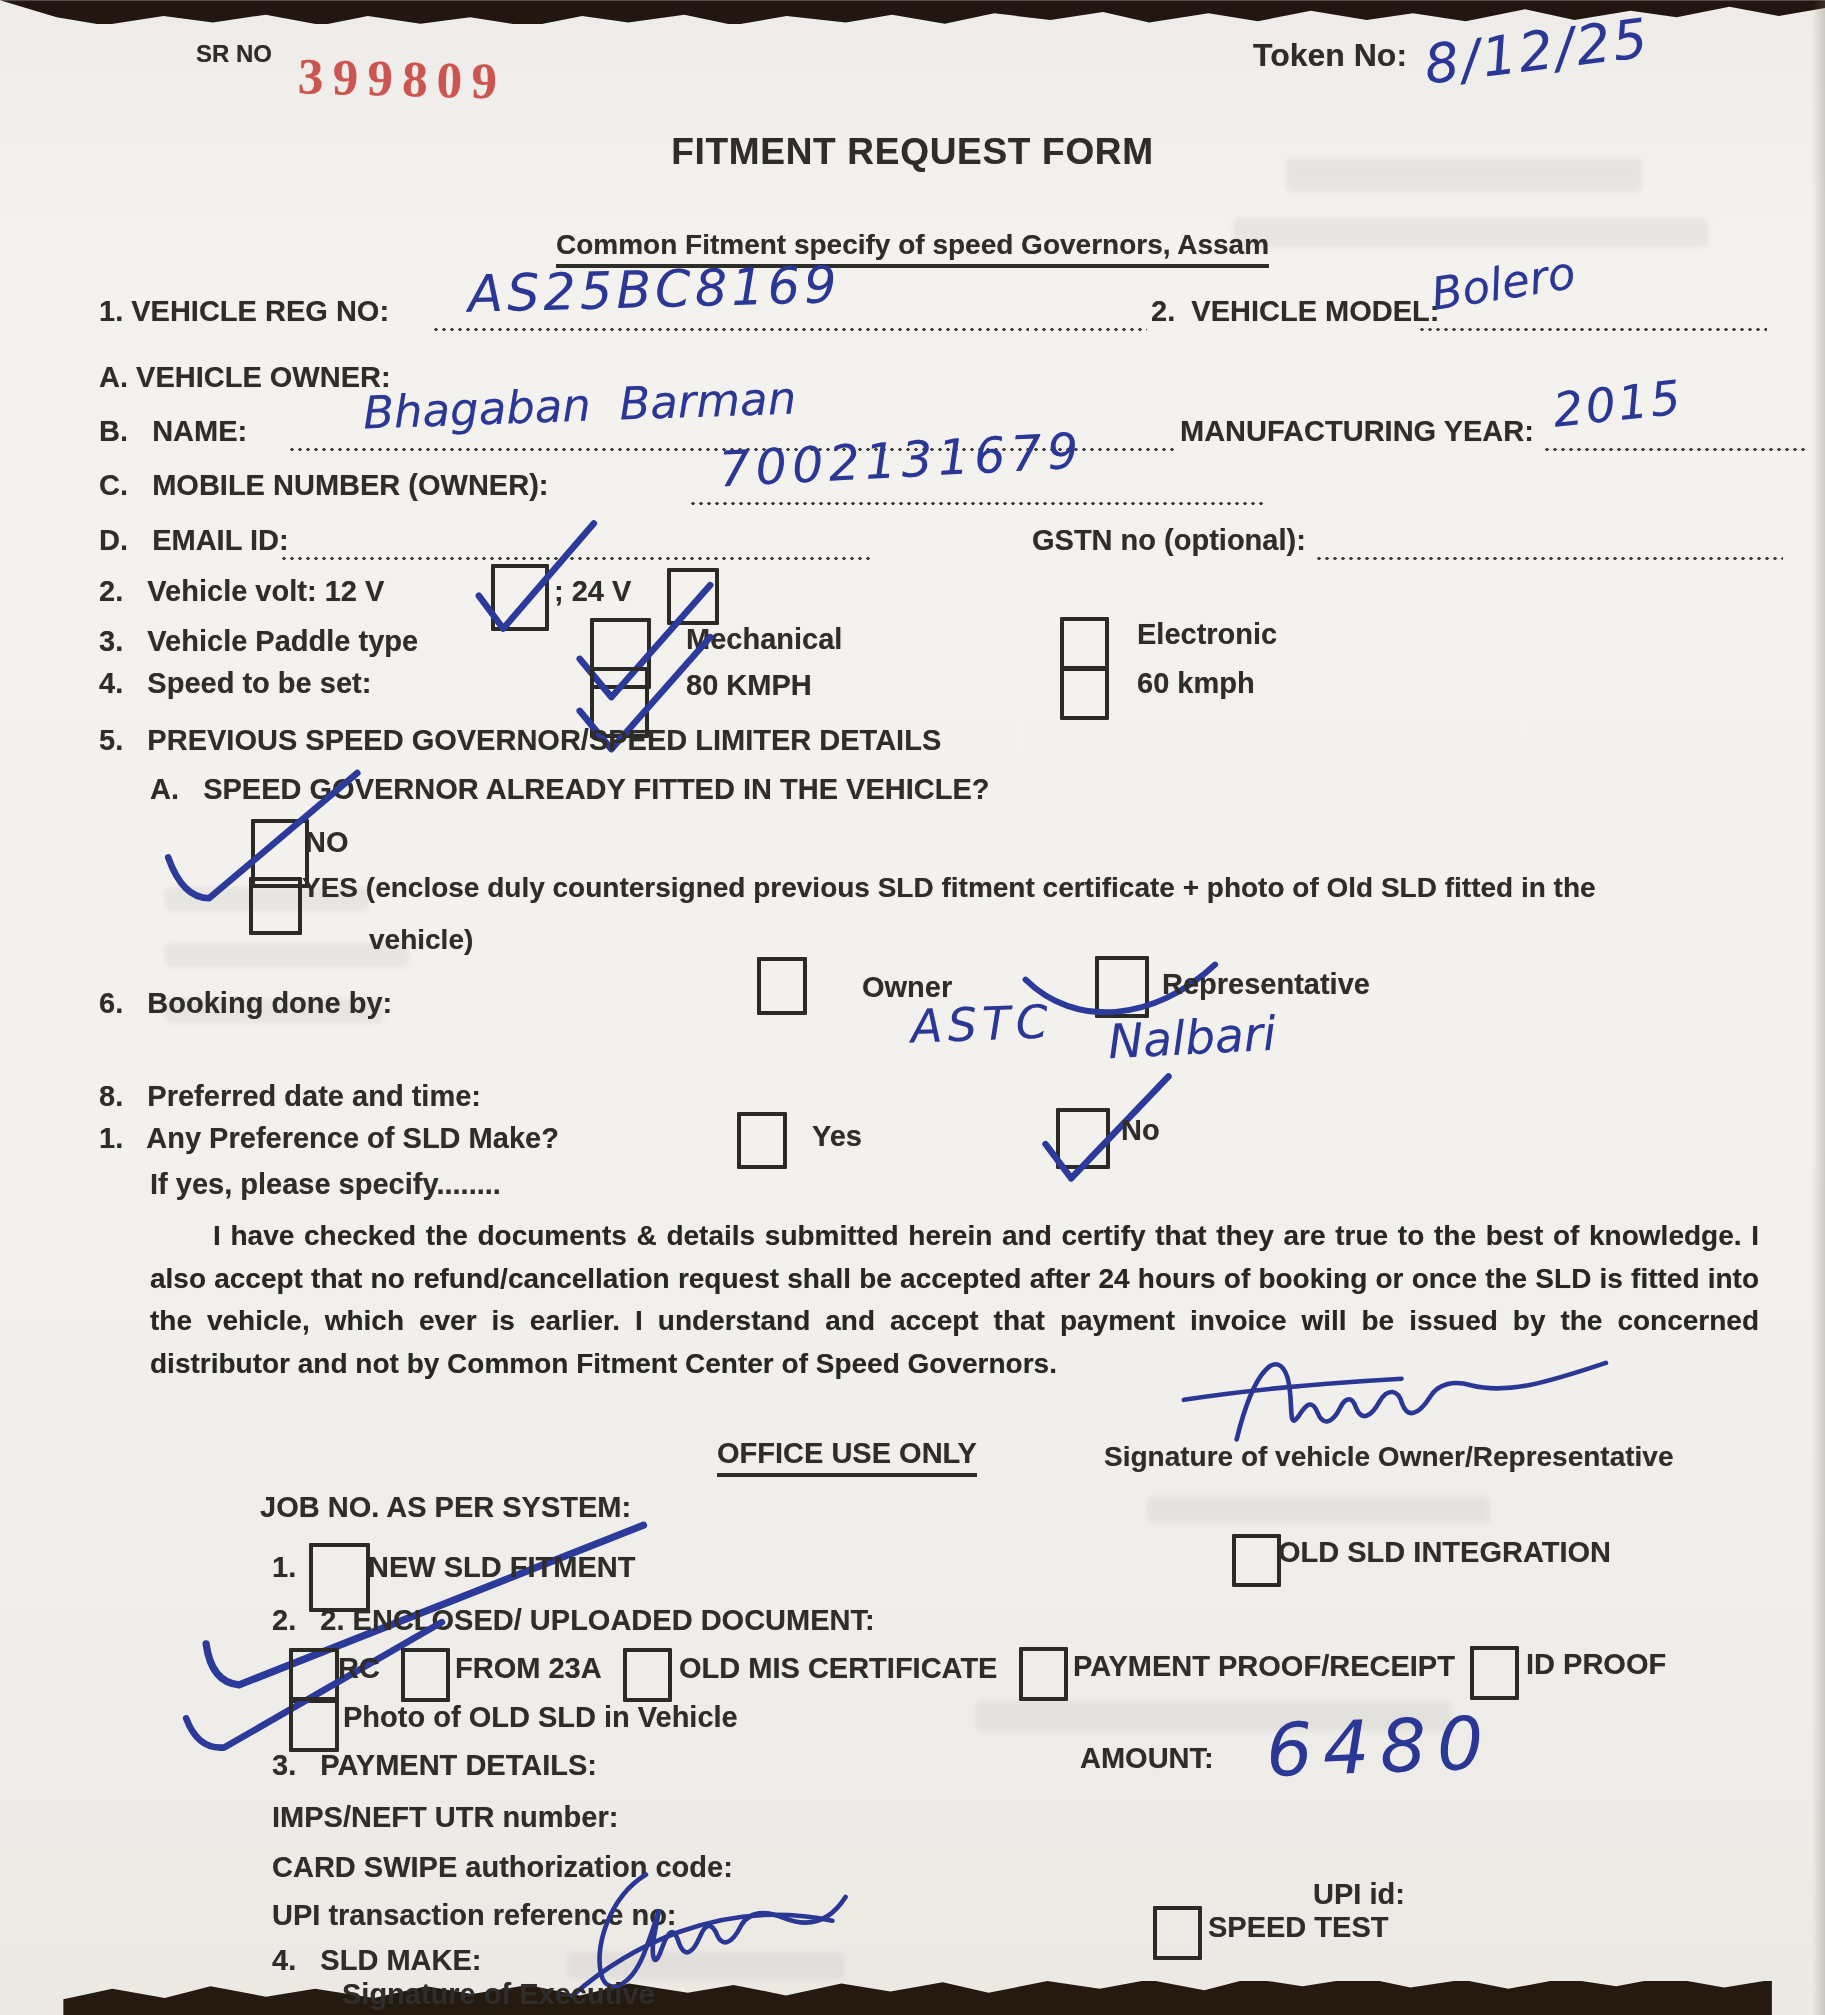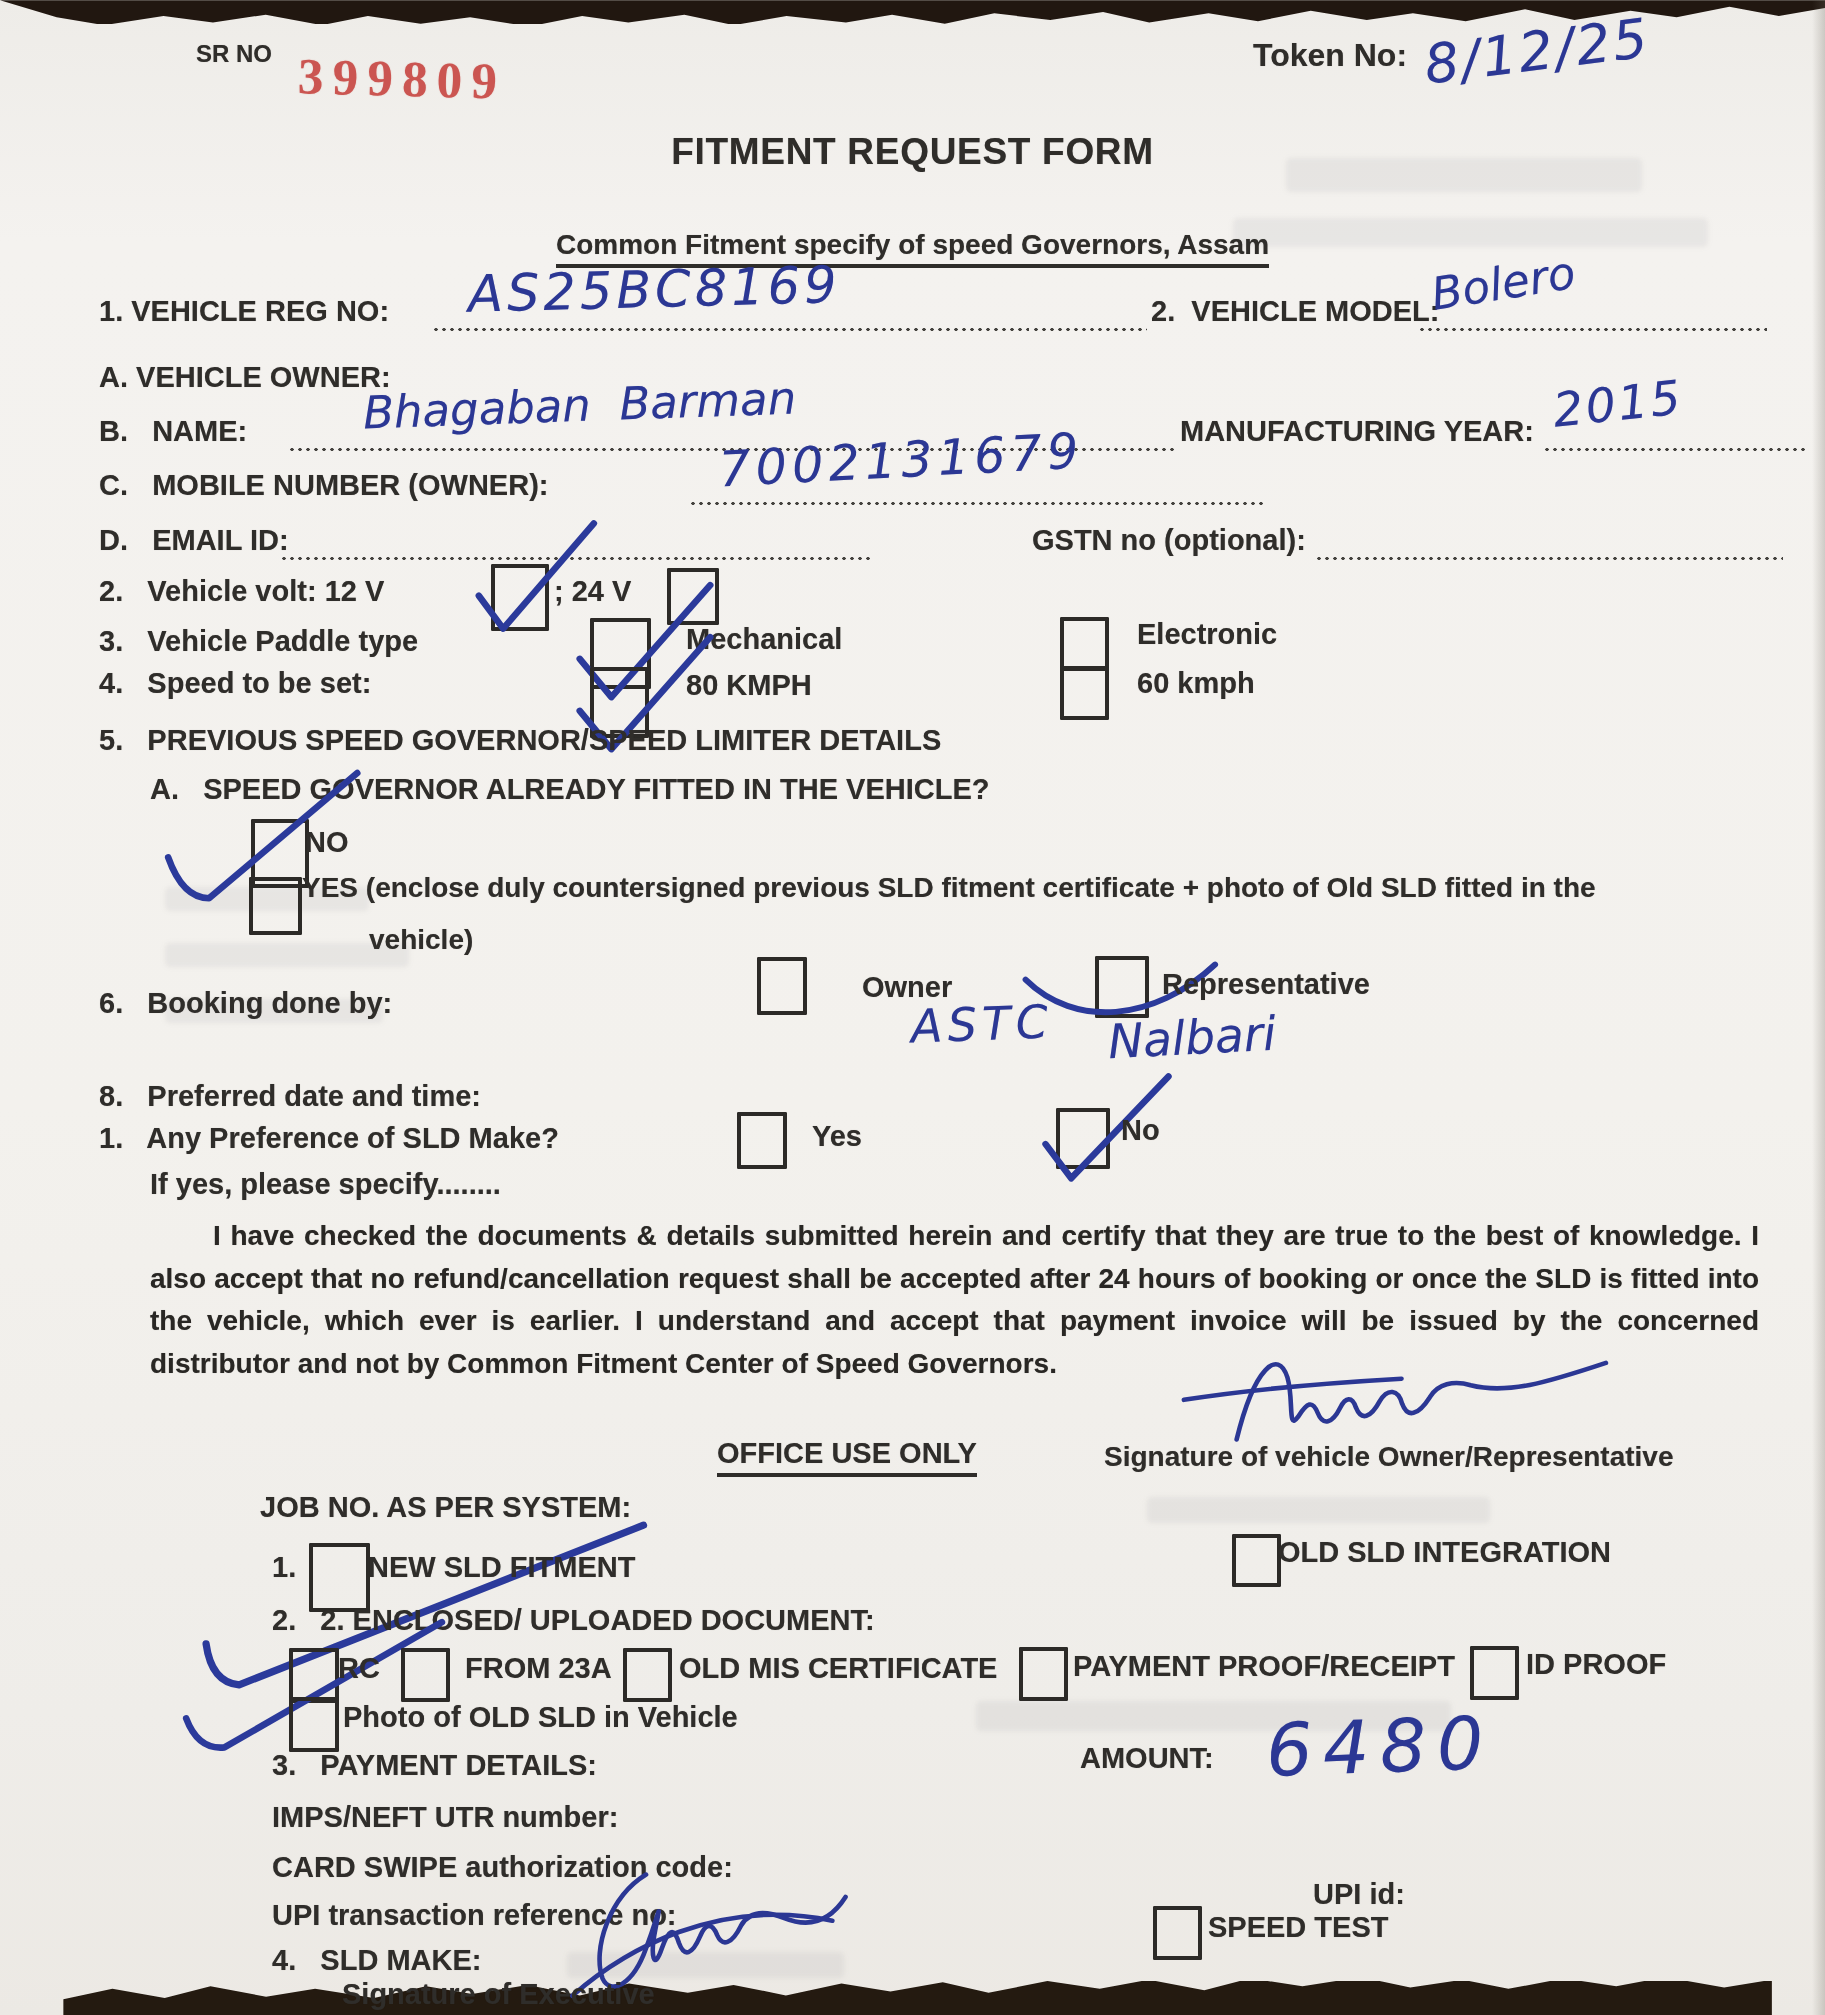--- a/index.html
+++ b/index.html
@@ -169,21 +169,21 @@
   <div class="lbl" style="left:1278px;top:1536px;">OLD SLD INTEGRATION</div>
 
   <div class="lbl" style="left:272px;top:1604px;">2.   2. ENCLOSED/ UPLOADED DOCUMENT:</div>
 
   <div class="cb" style="left:289px;top:1648px;width:42px;height:47px;"></div>
   <svg class="chk" style="left:173px;top:1601px;" width="290" height="165" viewBox="0 0 440 250">
       <path stroke-width="10" d="M20,178 q18,48 58,44 L408,32"></path>
     </svg>
   <div class="lbl" style="left:338px;top:1652px;">RC</div>
   <div class="cb" style="left:401px;top:1648px;width:41px;height:46px;"></div>
-  <div class="lbl" style="left:465px;top:1652px;">FROM 23A</div>
+  <div class="lbl" style="left:455px;top:1652px;">FROM 23A</div>
   <div class="cb" style="left:623px;top:1648px;width:41px;height:46px;"></div>
   <div class="lbl" style="left:679px;top:1652px;">OLD MIS CERTIFICATE</div>
   <div class="cb" style="left:1019px;top:1647px;width:41px;height:46px;"></div>
   <div class="lbl" style="left:1073px;top:1650px;">PAYMENT PROOF/RECEIPT</div>
   <div class="cb" style="left:1470px;top:1646px;width:41px;height:46px;"></div>
   <div class="lbl" style="left:1526px;top:1648px;">ID PROOF</div>
 
   <div class="cb" style="left:289px;top:1697px;width:42px;height:47px;"></div>
   <div class="lbl" style="left:343px;top:1701px;">Photo of OLD SLD in Vehicle</div>
 

